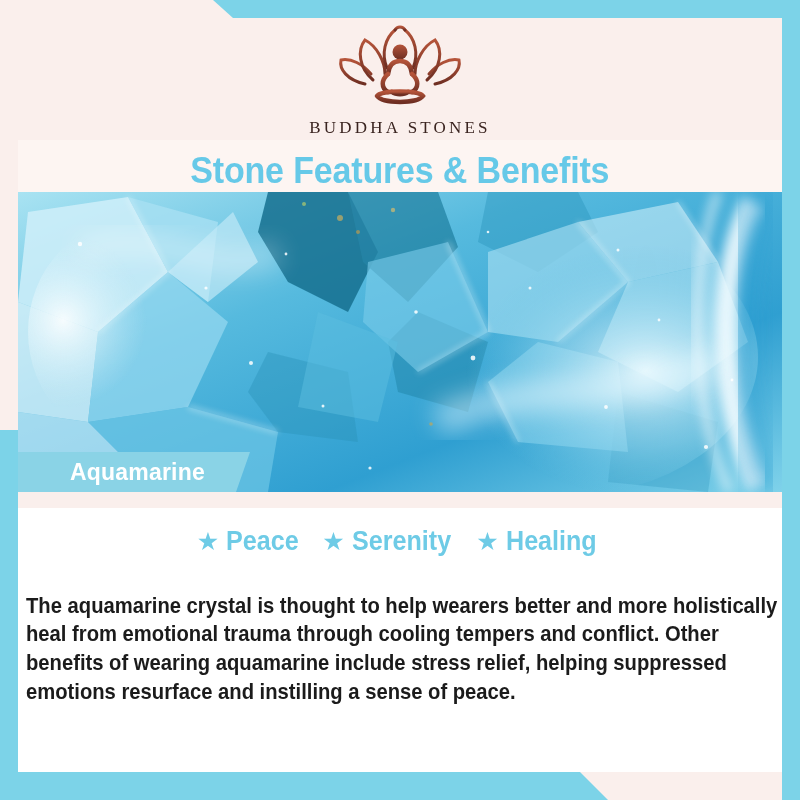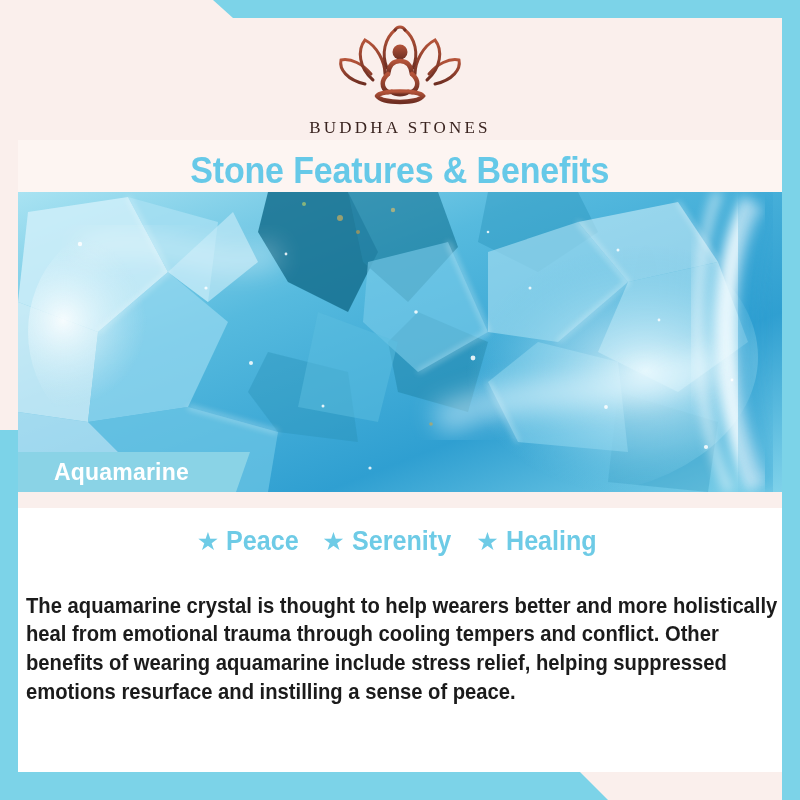--- a/index.html
+++ b/index.html
@@ -115,21 +115,21 @@
     left: 0;
     bottom: 0;
     width: 232px;
     height: 40px;
     background: #8ad3e6;
     clip-path: polygon(0 0, 100% 0, calc(100% - 14px) 100%, 0 100%);
     display: flex;
     align-items: center;
   }
   .stone-banner-text {
-    margin-left: 36px;
+    margin-left: 52px;
     color: #ffffff;
     font-size: 23px;
     font-weight: bold;
     letter-spacing: 0.2px;
   }
 
   
   .content {
     position: absolute;
     top: 474px; left: 0; right: 0; bottom: 0;

